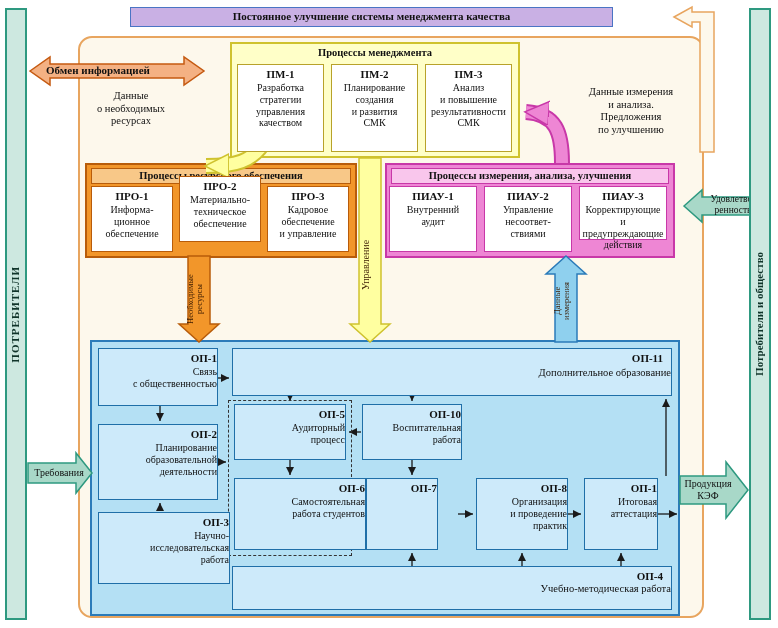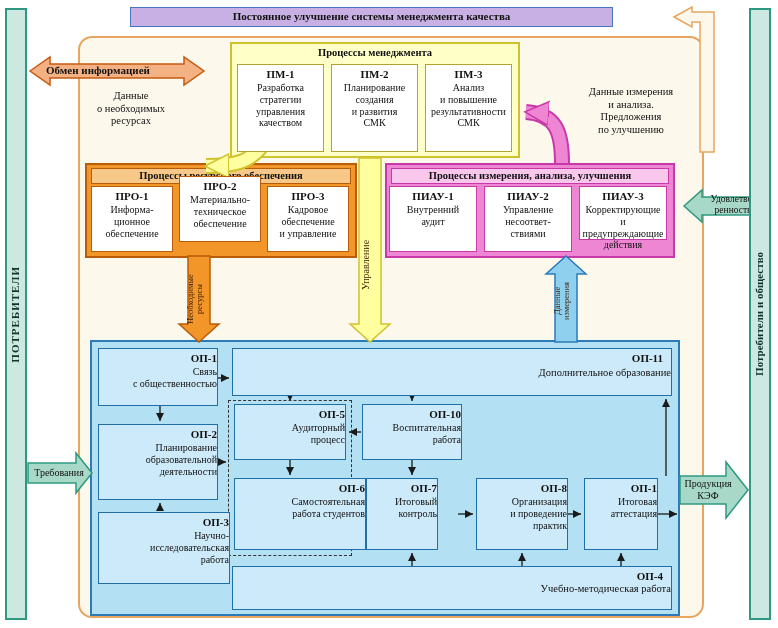--- a/index.html
+++ b/index.html
@@ -208,22 +208,20 @@
     <div class="txt pre">Самостоятельная
 работа студентов</div>
   </div>
   <div class="bbox" style="left:362px;top:404px;width:100px;height:56px">
     <div class="code">ОП-10</div>
     <div class="txt pre">Воспитательная
 работа</div>
   </div>
   <div class="bbox" style="left:366px;top:478px;width:72px;height:72px">
     <div class="code">ОП-7</div>
-    <div class="txt pre">Итоговый
-контроль</div>
   </div>
   <div class="bbox" style="left:476px;top:478px;width:92px;height:72px">
     <div class="code">ОП-8</div>
     <div class="txt pre">Организация
 и проведение
 практик</div>
   </div>
   <div class="bbox" style="left:584px;top:478px;width:74px;height:72px">
     <div class="code">ОП-1</div>
     <div class="txt pre">Итоговая

